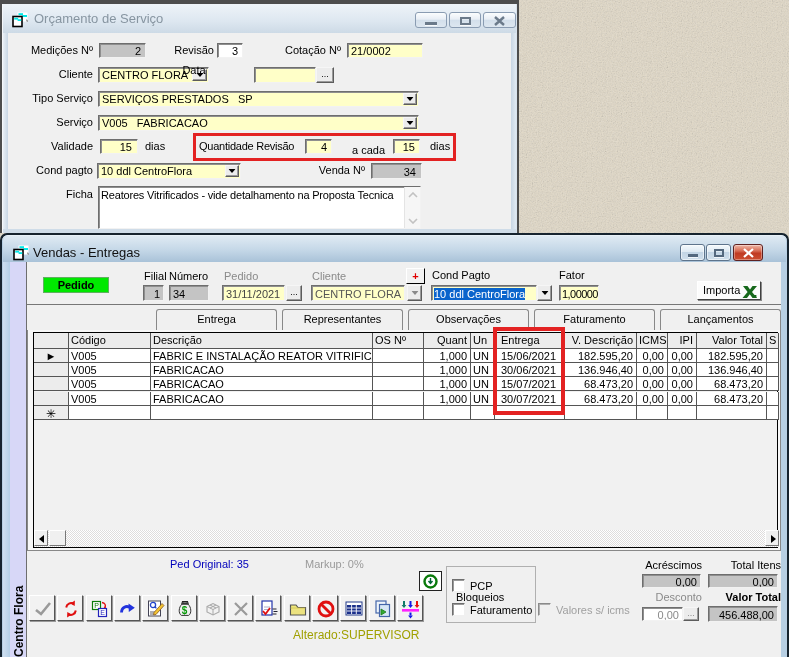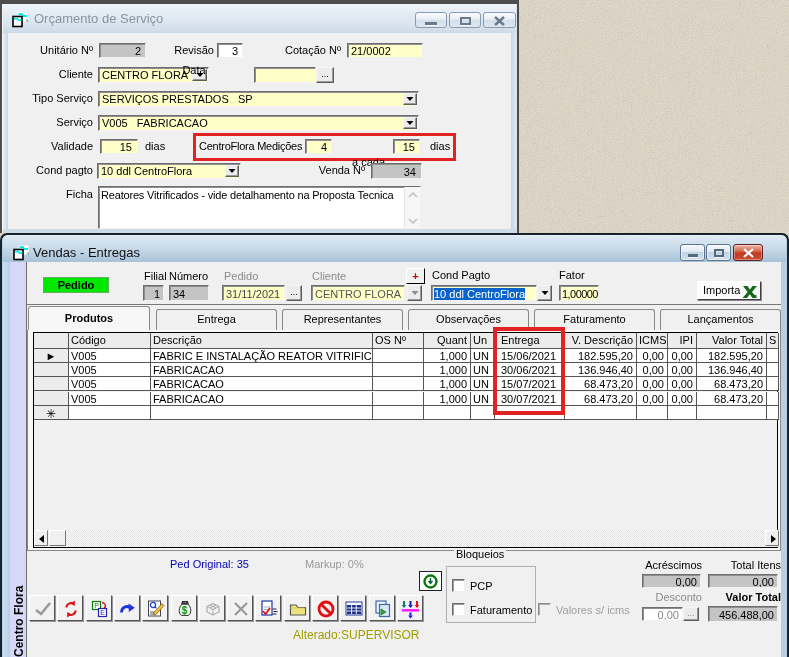--- a/index.html
+++ b/index.html
@@ -64,21 +64,21 @@
   <div class="wbtn" style="left:483px;top:12px;width:33px;">
     <svg style="position:absolute;left:10px;top:3px" width="11" height="10" viewBox="0 0 11 10">
         <path d="M1 1 L10 9 M10 1 L1 9" stroke="#6b7a8a" stroke-width="2.4"></path>
       </svg>
   </div>
 
   <div class="abs" id="tclient" style="left:8px;top:33px;width:503px;height:196px;background:#f0f0f0;"></div>
 </div>
 
 <div class="abs" id="tform" style="left:0;top:0;width:519px;height:233px;">
-  <div class="abs lbl" style="left:0;top:44px;width:93px;text-align:right;">Unitário Nº</div>
+  <div class="abs lbl" style="left:0;top:44px;width:93px;text-align:right;">Medições Nº</div>
   <div class="abs sunk gry r" style="left:99px;top:43px;width:47px;height:15px;padding:1px 4px 0 0;">2</div>
   <div class="abs lbl" style="left:124px;top:44px;width:90px;text-align:right;">Revisão</div>
   <div class="abs sunk r" style="left:217px;top:43px;width:26px;height:15px;padding:1px 4px 0 0;background:#fff;">3</div>
   <div class="abs lbl" style="left:251px;top:44px;width:90px;text-align:right;">Cotação Nº</div>
   <div class="abs sunk yel" style="left:347px;top:43px;width:76px;height:15px;padding:1px 0 0 3px;">21/0002</div>
 
   <div class="abs lbl" style="left:0;top:68px;width:93px;text-align:right;">Cliente</div>
   <div class="abs sunk yel" style="left:98px;top:67px;width:111px;height:16px;padding:1px 0 0 3px;">CENTRO FLORA</div>
   <div class="cbtn" style="left:192px;top:69px;width:15px;height:12px;">
       <svg width="7" height="4" viewBox="0 0 7 4">
@@ -103,23 +103,23 @@
       <svg width="7" height="4" viewBox="0 0 7 4">
         <path d="M0 0 h7 l-3.5 4 z" fill="#000"></path>
       </svg>
     </div>
 
   <div class="abs lbl" style="left:0;top:140px;width:93px;text-align:right;">Validade</div>
   <div class="abs sunk yel r" style="left:100px;top:139px;width:38px;height:15px;padding:1px 5px 0 0;">15</div>
   <div class="abs lbl" style="left:145px;top:140px;">dias</div>
 
   <div class="abs" style="left:193px;top:133px;width:263px;height:28px;border:3px solid #e32222;"></div>
-  <div class="abs lbl" style="left:199px;top:140px;letter-spacing:-0.25px;">CentroFlora Medições</div>
+  <div class="abs lbl" style="left:199px;top:140px;letter-spacing:-0.25px;">Quantidade Revisão</div>
   <div class="abs sunk yel r" style="left:305px;top:139px;width:27px;height:15px;padding:1px 4px 0 0;">4</div>
-  <div class="abs lbl" style="left:352px;top:156px;">a cada</div>
+  <div class="abs lbl" style="left:352px;top:144px;">a cada</div>
   <div class="abs sunk yel r" style="left:393px;top:139px;width:27px;height:15px;padding:1px 4px 0 0;">15</div>
   <div class="abs lbl" style="left:430px;top:140px;">dias</div>
 
   <div class="abs lbl" style="left:0;top:164px;width:93px;text-align:right;">Cond pagto</div>
   <div class="abs sunk yel" style="left:97px;top:163px;width:144px;height:16px;padding:1px 0 0 3px;">10 ddl CentroFlora</div>
   <div class="cbtn" style="left:225px;top:165px;width:14px;height:12px;">
       <svg width="7" height="4" viewBox="0 0 7 4">
         <path d="M0 0 h7 l-3.5 4 z" fill="#000"></path>
       </svg>
     </div>
@@ -207,21 +207,20 @@
   <div class="abs" style="left:697px;top:281px;width:64px;height:19px;background:#fcfcfc;border:1px solid;border-color:#fff #404040 #404040 #fff;box-shadow:1px 1px 0 #888;padding:2px 0 0 5px;white-space:nowrap;">Importa 
     <svg style="position:absolute;right:3px;top:4px" width="15" height="12" viewBox="0 0 15 12">
         <path d="M1 0 L5.5 0 L8 3.6 L10.5 0 L15 0 L10 6 L15 12 L10.5 12 L7.8 8.2 L5 12 L0.5 12 L5.6 6 Z" fill="#17691c"></path>
         <path d="M11 9 h3.4 v3 h-3.4 z" fill="#17691c"></path>
       </svg>
   </div>
 
   <div class="abs" style="left:27px;top:304px;width:754px;height:1px;background:#777;"></div>
 
   <div class="abs" id="tabs" style="left:27px;top:306px;width:754px;height:24px;">
-      <div style="position:absolute;left:1px;top:0;width:122px;height:24px;background:#f7f7f7;border:1px solid #888;border-bottom:none;border-radius:3px 3px 0 0;font-weight:bold;text-align:center;padding-top:5px;">Produtos</div>
       <div style="position:absolute;left:129px;top:3px;width:121px;height:21px;background:#f0f0f0;border:1px solid #888;border-bottom:none;border-radius:3px 3px 0 0;text-align:center;padding-top:3px;">Entrega</div>
       <div style="position:absolute;left:381px;top:3px;width:121px;height:21px;background:#f0f0f0;border:1px solid #888;border-bottom:none;border-radius:3px 3px 0 0;text-align:center;padding-top:3px;">Observações</div>
       <div style="position:absolute;left:255px;top:3px;width:121px;height:21px;background:#f0f0f0;border:1px solid #888;border-bottom:none;border-radius:3px 3px 0 0;text-align:center;padding-top:3px;">Representantes</div>
       <div style="position:absolute;left:507px;top:3px;width:121px;height:21px;background:#f0f0f0;border:1px solid #888;border-bottom:none;border-radius:3px 3px 0 0;text-align:center;padding-top:3px;">Faturamento</div>
       <div style="position:absolute;left:633px;top:3px;width:121px;height:21px;background:#f0f0f0;border:1px solid #888;border-bottom:none;border-radius:3px 3px 0 0;text-align:center;padding-top:3px;">Lançamentos</div>
     </div>
 
   <div class="abs" style="left:27px;top:330px;width:754px;height:221px;background:#f7f7f7;border:1px solid #888;border-top:none;"></div>
 
   <div class="abs" id="grid" style="left:33px;top:332px;width:745px;height:216px;background:#f1f1f1;border:1px solid #000;">
@@ -317,21 +316,21 @@
   <div class="abs lbl" style="left:170px;top:558px;color:#0000bb;">Ped Original: 35</div>
   <div class="abs lbl" style="left:305px;top:558px;color:#9a9a9a;">Markup: 0%</div>
   <div class="abs" style="left:419px;top:571px;width:23px;height:20px;background:#fff;border:1px solid #222;">
     <svg style="position:absolute;left:3px;top:2px" width="15" height="15" viewBox="0 0 15 15">
         <circle cx="7.5" cy="7.5" r="6" fill="none" stroke="#0a7a0a" stroke-width="2.4"></circle>
         <path d="M7.5 4 v5 M5.5 7 l2 2.5 2-2.5" stroke="#063" stroke-width="1.4" fill="none"></path>
       </svg>
   </div>
 
   <div class="abs" style="left:446px;top:566px;width:90px;height:57px;border:1px solid #b0b0b0;"></div>
-  <div class="abs lbl" style="left:454px;top:548px;background:#f0f0f0;padding:0 2px;">Bloqueios</div>
+  <div class="abs lbl" style="left:454px;top:591px;background:#f0f0f0;padding:0 2px;">Bloqueios</div>
   <div class="abs" style="left:452px;top:579px;width:13px;height:13px;background:#fff;border:1px solid;border-color:#6e6e6e #f0f0f0 #f0f0f0 #6e6e6e;box-shadow:inset 1px 1px 0 #9a9a9a;"></div>
   <div class="abs lbl" style="left:470px;top:580px;">PCP</div>
   <div class="abs" style="left:452px;top:603px;width:13px;height:13px;background:#fff;border:1px solid;border-color:#6e6e6e #f0f0f0 #f0f0f0 #6e6e6e;box-shadow:inset 1px 1px 0 #9a9a9a;"></div>
   <div class="abs lbl" style="left:470px;top:604px;">Faturamento</div>
   <div class="abs" style="left:538px;top:603px;width:13px;height:13px;background:#f0f0f0;border:1px solid;border-color:#8a8a8a #f0f0f0 #f0f0f0 #8a8a8a;box-shadow:inset 1px 1px 0 #b0b0b0;"></div>
   <div class="abs lbl" style="left:556px;top:604px;color:#a0a0a0;">Valores s/ icms</div>
 
   <div class="abs lbl" style="left:602px;top:559px;width:100px;text-align:right;">Acréscimos</div>
   <div class="abs lbl" style="left:681px;top:559px;width:100px;text-align:right;">Total Itens</div>
   <div class="abs sunk gry r" style="left:642px;top:574px;width:59px;height:14px;padding:1px 3px 0 0;">0,00</div>

